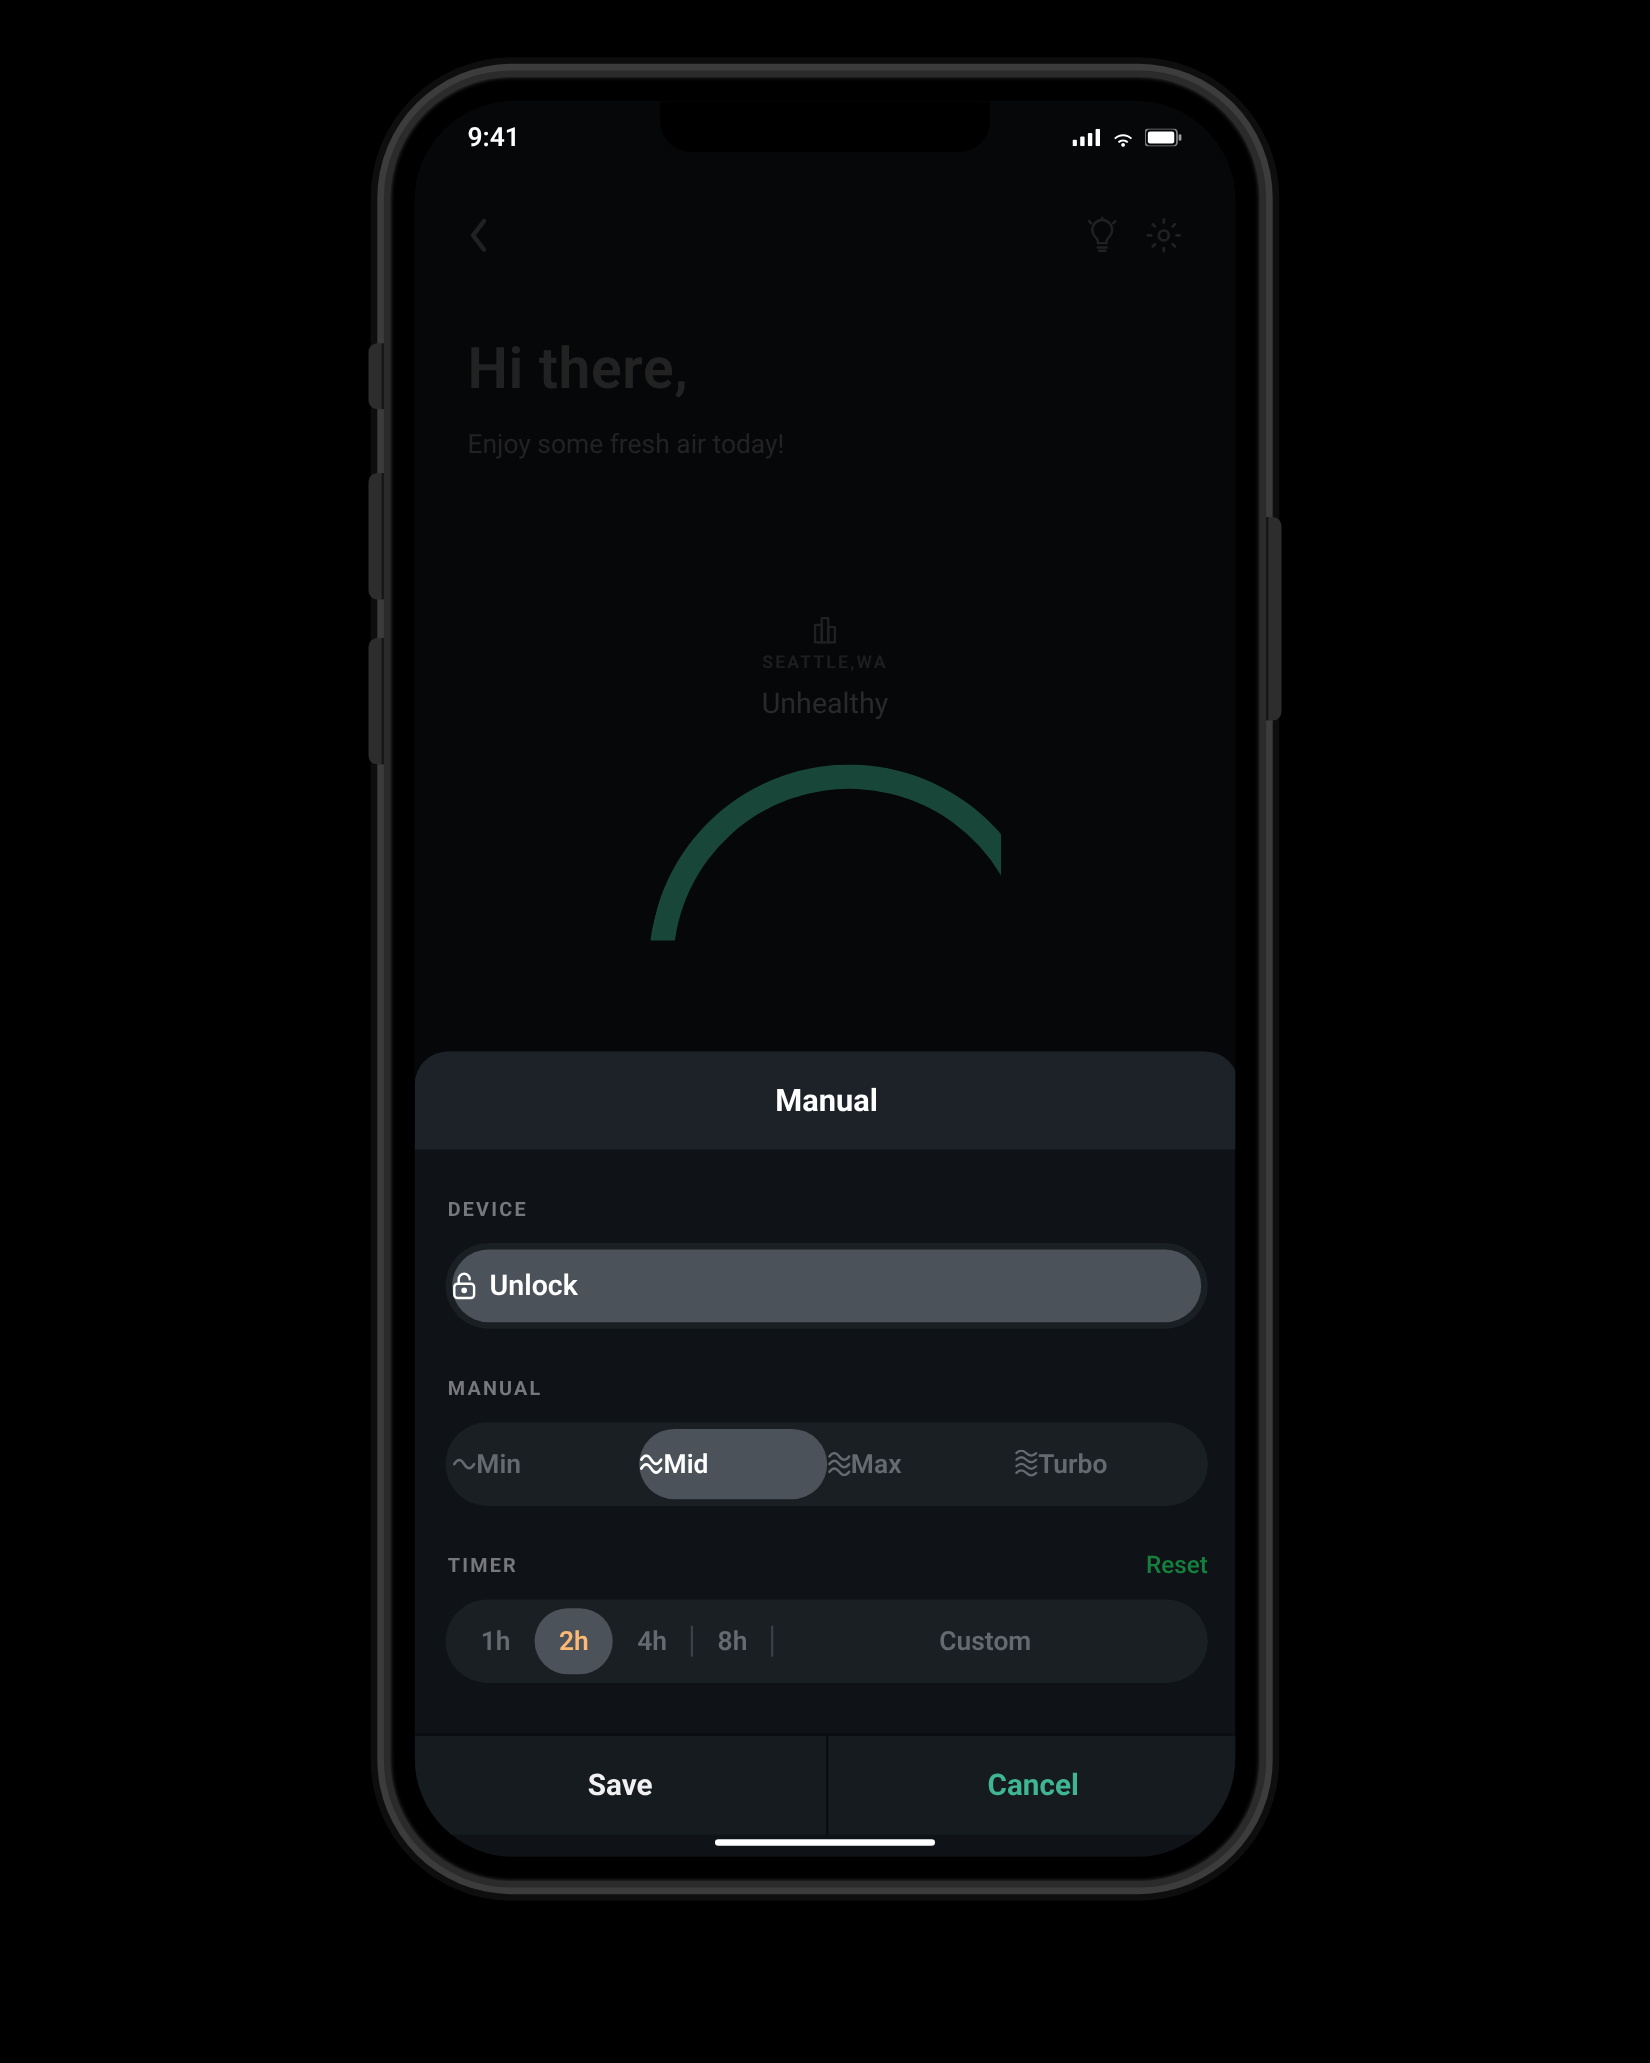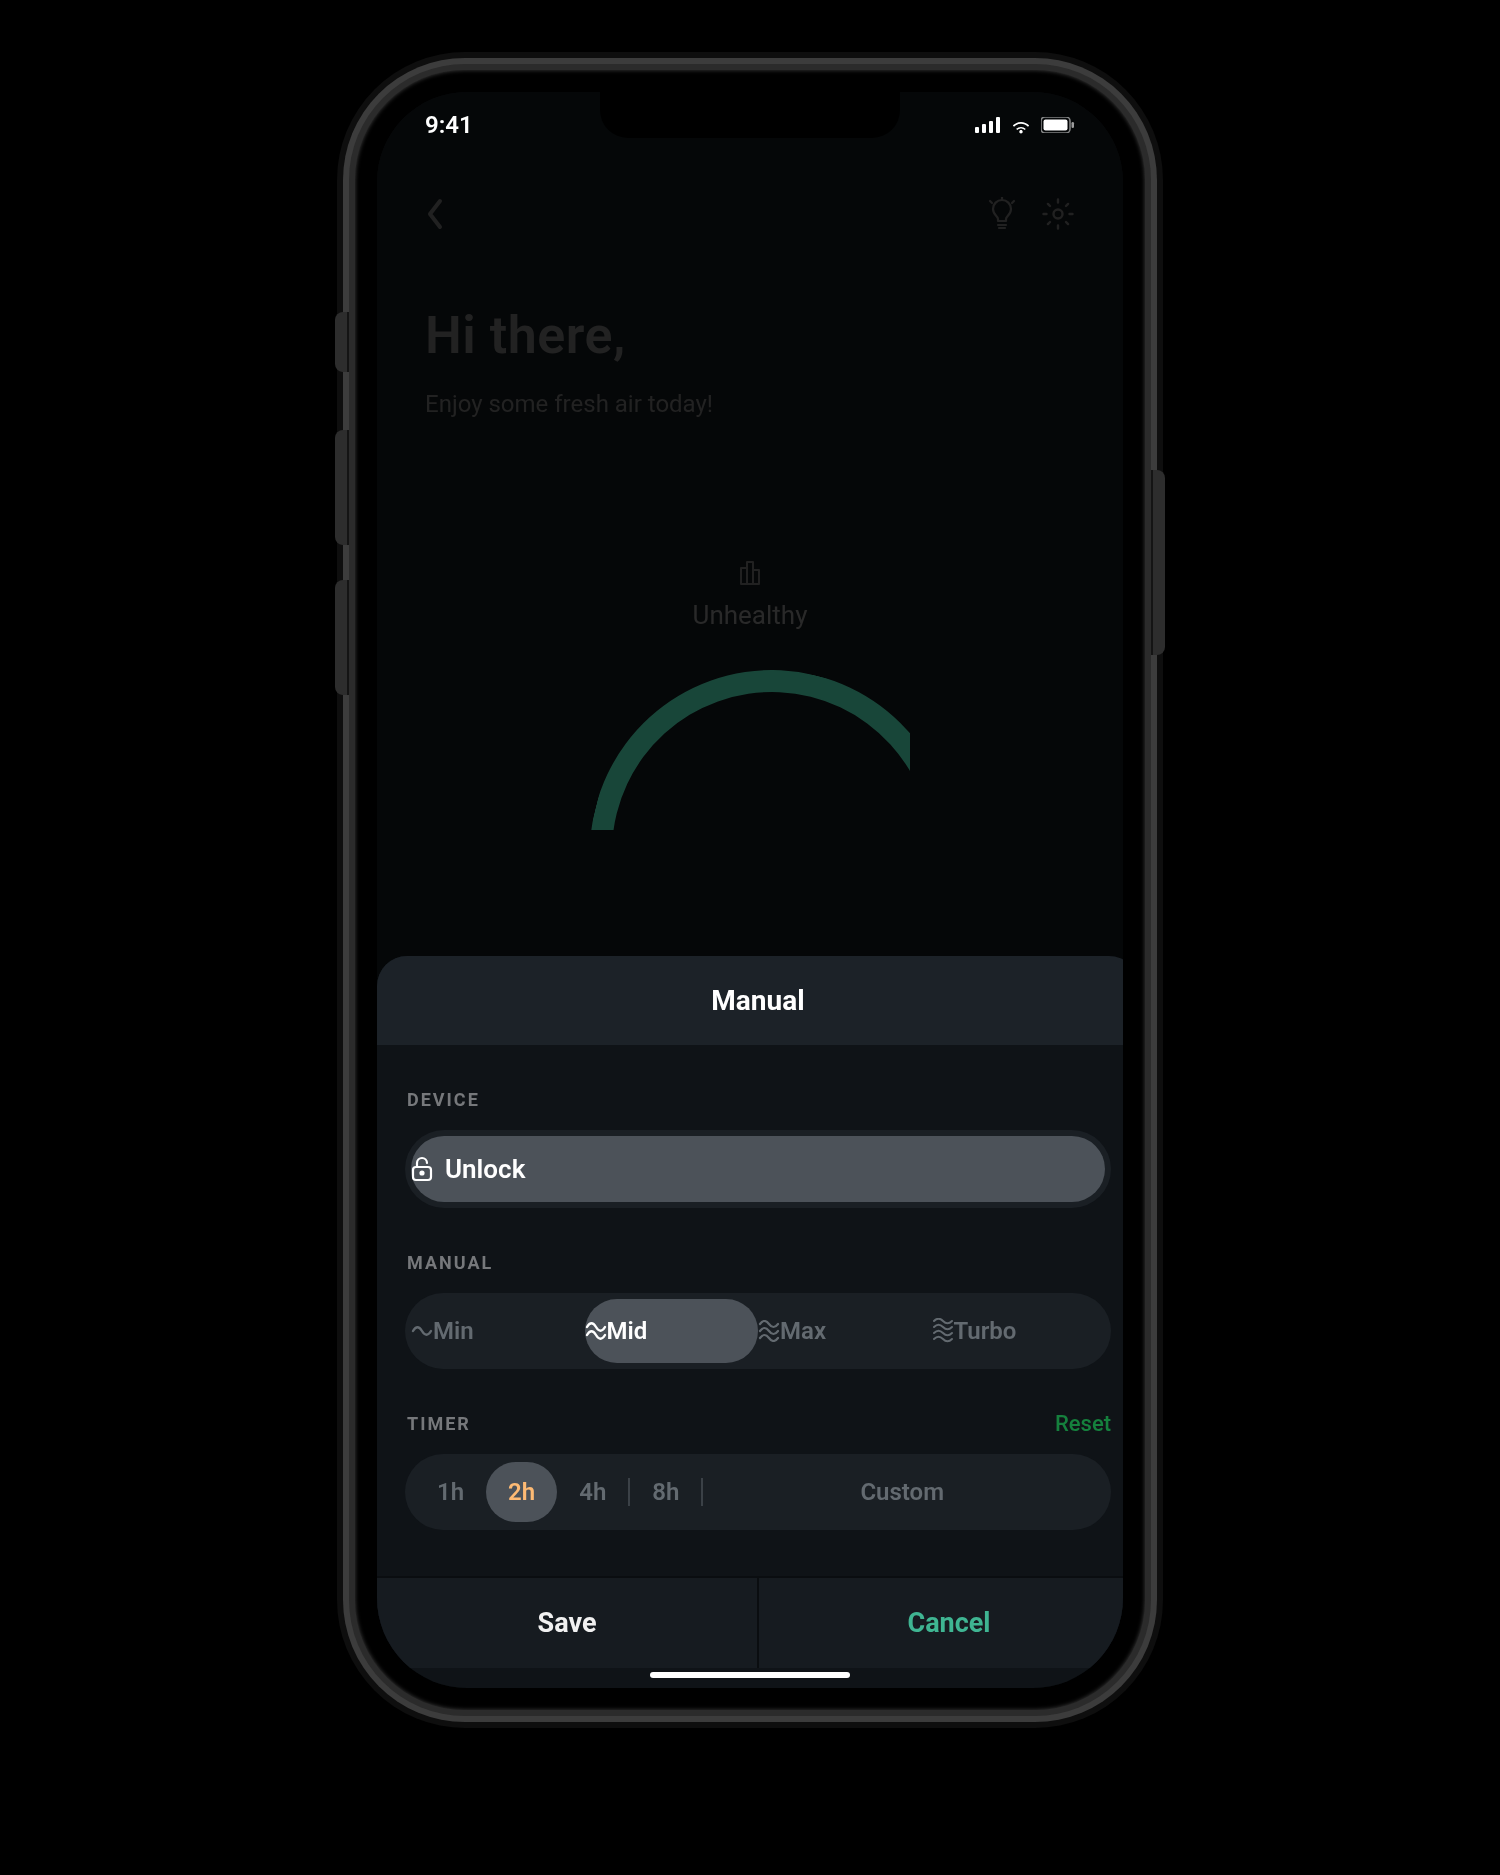--- a/index.html
+++ b/index.html
@@ -125,21 +125,21 @@
     pointer-events:none;
   }
 
   
   .sheet {
     position:absolute;
     left:0; right:0; bottom:0;
     background:#0f1317;
     border-radius: 30px 30px 0 0;
     z-index: 30;
-    padding: 0 12px 20px 28px;
+    padding: 0 25px 20px 28px;
   }
   .sheet-header {
     background:#1c2228;
     margin: 0 -28px;
     border-radius: 30px 30px 0 0;
     text-align:center;
     padding: 28px 0;
   }
   .sheet-header-label { color:#fff; font-size:28px; font-weight:700; }
 
@@ -304,20 +304,21 @@
 
         <div class="greeting">Hi there,</div>
         <div class="subline">Enjoy some fresh air today!</div>
 
         <div class="air-block">
           <svg class="icon-dim" width="34" height="28" viewBox="0 0 34 28" fill="none" stroke-width="2" stroke-linecap="round" stroke-linejoin="round" style="margin:0 auto;display:block;">
               <rect x="8" y="10" width="6" height="16"></rect>
               <rect x="14" y="4" width="6" height="22"></rect>
               <rect x="20" y="12" width="6" height="14"></rect>
             </svg>
+          <div class="city">SEATTLE,WA</div>
           <div class="air-status">Unhealthy</div>
           <div class="gauge"></div>
         </div>
       </div>
 
       <div class="backdrop-dim"></div>
 
       <div class="sheet">
         <div class="sheet-header">
           <span class="sheet-header-label">Manual</span>

